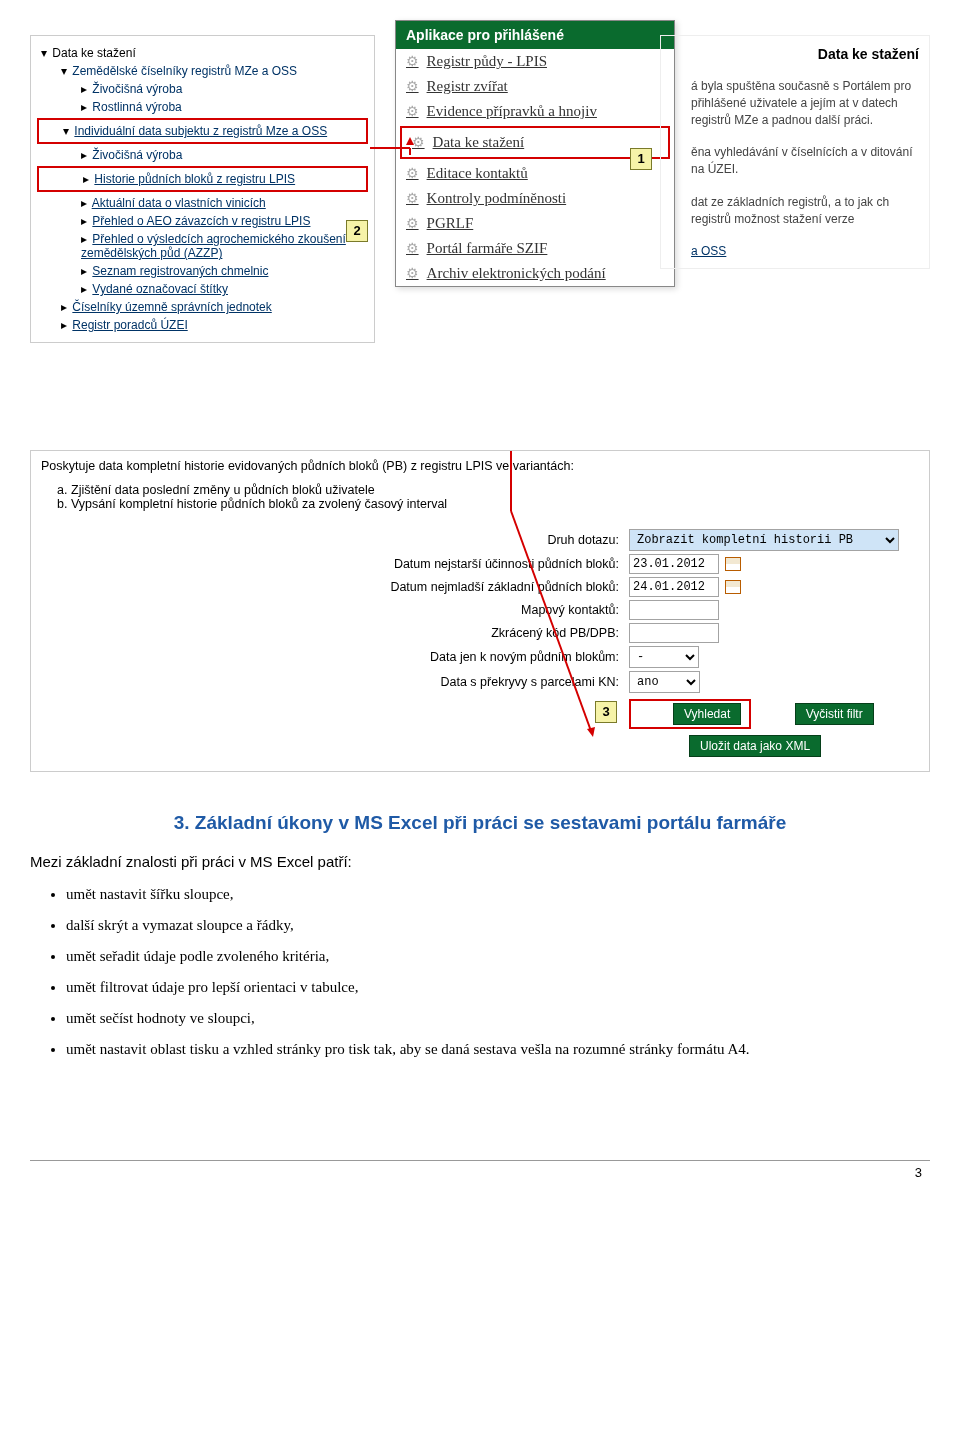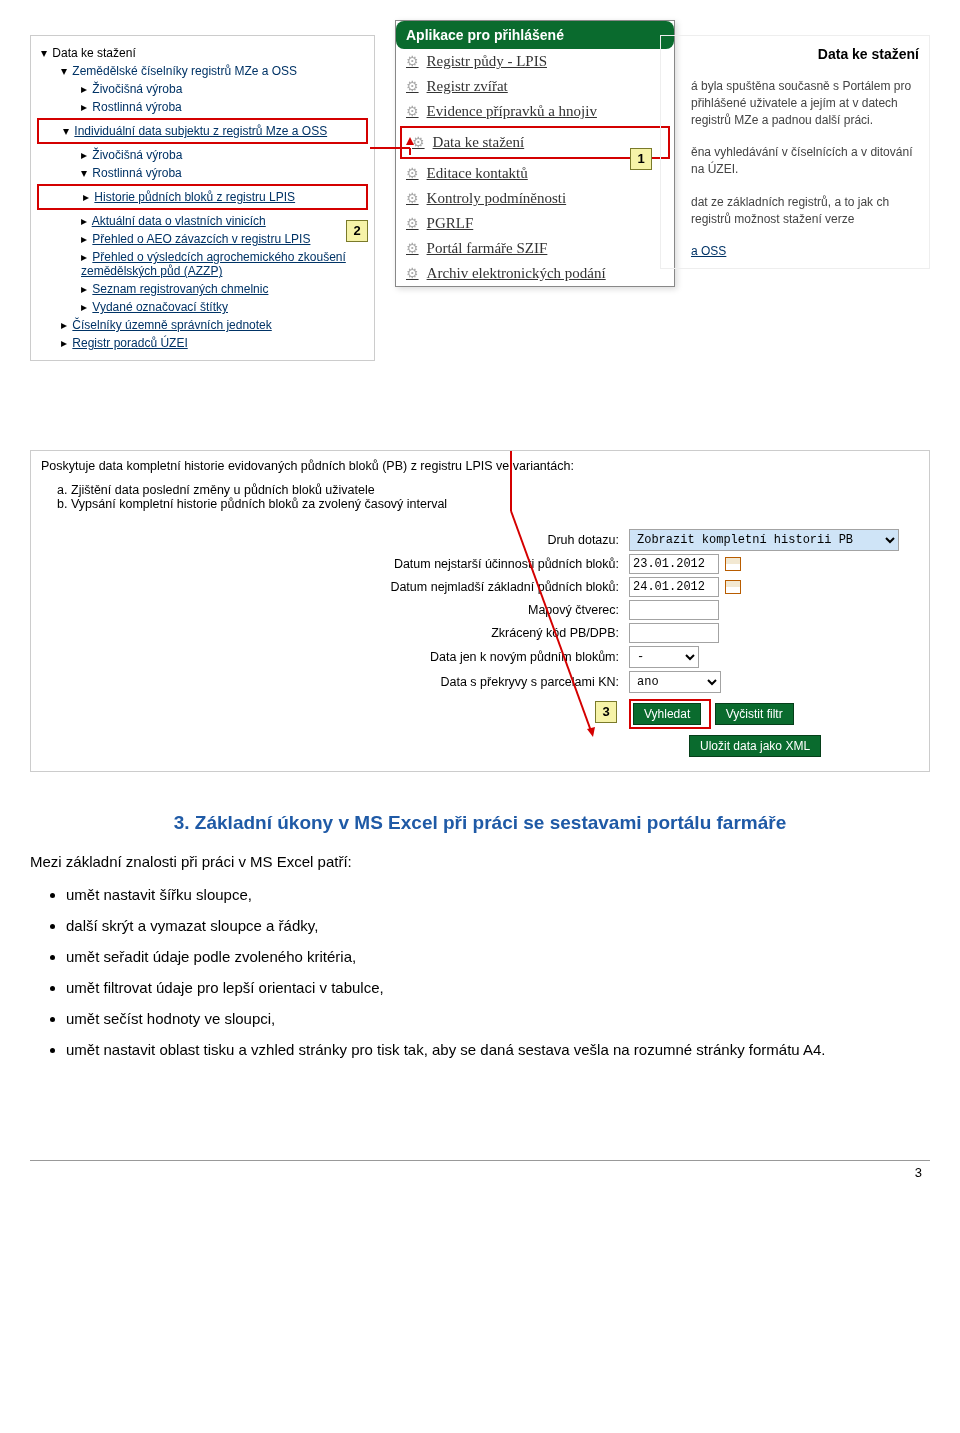--- a/index.html
+++ b/index.html
@@ -67,21 +67,20 @@
     border: 1px solid #888;
     background: #fff;
     box-shadow: 2px 2px 6px rgba(0,0,0,0.15);
   }
   .popup-header {
     background: #0a6b2e;
     color: #fff;
     padding: 6px 10px;
     font-size: 14px;
     font-weight: bold;
-    border-radius: 8px;
   }
   .menu-item {
     padding: 4px 10px;
     font-size: 15px;
     font-family: Georgia, serif;
     color: #333;
     text-decoration: underline;
     display: flex;
     align-items: center;
   }
@@ -180,20 +179,21 @@
     position: relative;
   }
   .btn {
     display: inline-block;
     background: #0a6b2e;
     color: #fff;
     padding: 3px 10px;
     font-size: 12px;
     border: 1px solid #063f1a;
     margin-right: 6px;
+    margin-left: 40px;
   }
   .btn-highlight-wrap {
     border: 2px solid #d40000;
     display: inline-block;
     padding: 2px;
   }
   .callout-num.num3 {
     left: -34px;
     top: 2px;
   }
@@ -211,20 +211,21 @@
   .content-text h3 {
     color: #1f5aa6;
     font-size: 19px;
     font-weight: bold;
     text-align: center;
   }
   .content-text p { margin: 14px 0; }
   .content-text ul {
     margin: 8px 0;
     padding-left: 36px;
+    font-family: Liberation Serif, serif;
   }
   .content-text li {
     margin: 10px 0;
     line-height: 1.4;
   }
   .footer {
     margin-top: 100px;
     border-top: 1px solid #999;
     text-align: right;
     padding: 4px 8px;
@@ -240,21 +241,20 @@
 
     <div class="left-panel">
       <div class="tree-item sel"><span class="arrow">▾</span> <span class="label">Data ke stažení</span></div>
       <div class="tree-item indent1"><span class="arrow">▾</span> <span class="label">Zemědělské číselníky registrů MZe a OSS</span></div>
       <div class="tree-item indent2"><span class="arrow">▸</span> <span class="label">Živočišná výroba</span></div>
       <div class="tree-item indent2"><span class="arrow">▸</span> <span class="label">Rostlinná výroba</span></div>
       <div class="highlight-box">
         <div class="tree-item indent1 underline"><span class="arrow">▾</span> <span class="label">Individuální data subjektu z registrů Mze a OSS</span></div>
       </div>
       <div class="tree-item indent2"><span class="arrow">▸</span> <span class="label">Živočišná výroba</span></div>
-      <div class="tree-item indent2"><span class="arrow">▾</span> <span class="label">Rostlinná výroba</span></div>
       <div class="highlight-box">
         <div class="tree-item indent2 underline"><span class="arrow">▸</span> <span class="label">Historie půdních bloků z registru LPIS</span></div>
       </div>
       <div class="tree-item indent2 underline"><span class="arrow">▸</span> <span class="label">Aktuální data o vlastních vinicích</span></div>
       <div class="tree-item indent2 underline"><span class="arrow">▸</span> <span class="label">Přehled o AEO závazcích v registru LPIS</span></div>
       <div class="tree-item indent2 underline"><span class="arrow">▸</span> <span class="label">Přehled o výsledcích agrochemického zkoušení zemědělských půd (AZZP)</span></div>
       <div class="tree-item indent2 underline"><span class="arrow">▸</span> <span class="label">Seznam registrovaných chmelnic</span></div>
       <div class="tree-item indent2 underline"><span class="arrow">▸</span> <span class="label">Vydané označovací štítky</span></div>
       <div class="tree-item indent1 underline"><span class="arrow">▸</span> <span class="label">Číselníky územně správních jednotek</span></div>
       <div class="tree-item indent1 underline"><span class="arrow">▸</span> <span class="label">Registr poradců ÚZEI</span></div>
@@ -339,34 +339,34 @@
     </div>
     <div class="form-row">
       <label>Datum nejstarší účinnosti půdních bloků:</label>
       <div class="inputcell"><input type="text" style="width: 90px;" value="23.01.2012"><span class="cal-icon"></span></div>
     </div>
     <div class="form-row">
       <label>Datum nejmladší základní půdních bloků:</label>
       <div class="inputcell"><input type="text" style="width: 90px;" value="24.01.2012"><span class="cal-icon"></span></div>
     </div>
     <div class="form-row">
-      <label>Mapový čtverec:</label>
+      <label>Mapový kontaktů:</label>
       <div class="inputcell"><input type="text" style="width: 90px;" value=""></div>
     </div>
     <div class="form-row">
       <label>Zkrácený kód PB/DPB:</label>
       <div class="inputcell"><input type="text" style="width: 90px;" value=""></div>
     </div>
     <div class="form-row">
       <label>Data jen k novým půdním blokům:</label>
       <div class="inputcell"><select style="width:70px"><option>-</option></select></div>
     </div>
     <div class="form-row">
       <label>Data s překryvy s parcelami KN:</label>
-      <div class="inputcell"><select style="width:92px"><option>ano</option></select></div>
+      <div class="inputcell"><select style="width:71px"><option>ano</option></select></div>
     </div>
 
     <div class="btn-row">
       <div class="btn-box" style="position:relative">
         <div class="callout-num num3">3</div>
         <span class="btn-highlight-wrap">
           <span class="btn">Vyhledat</span>
         </span>
         <span class="btn">Vyčistit filtr</span>
       </div>

